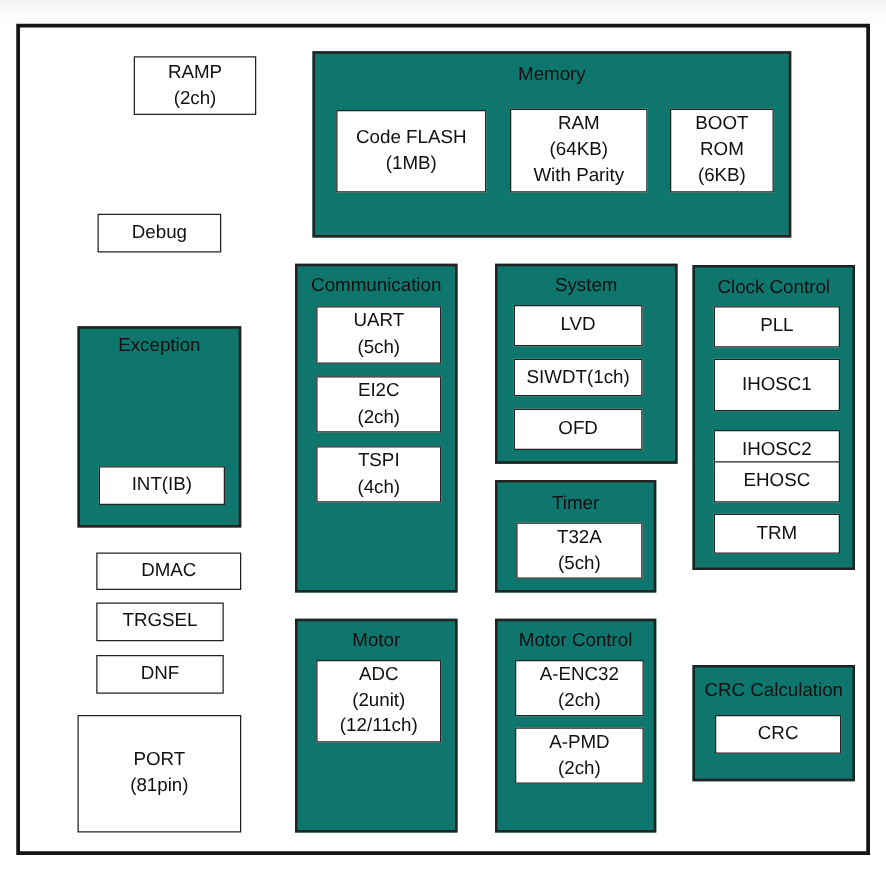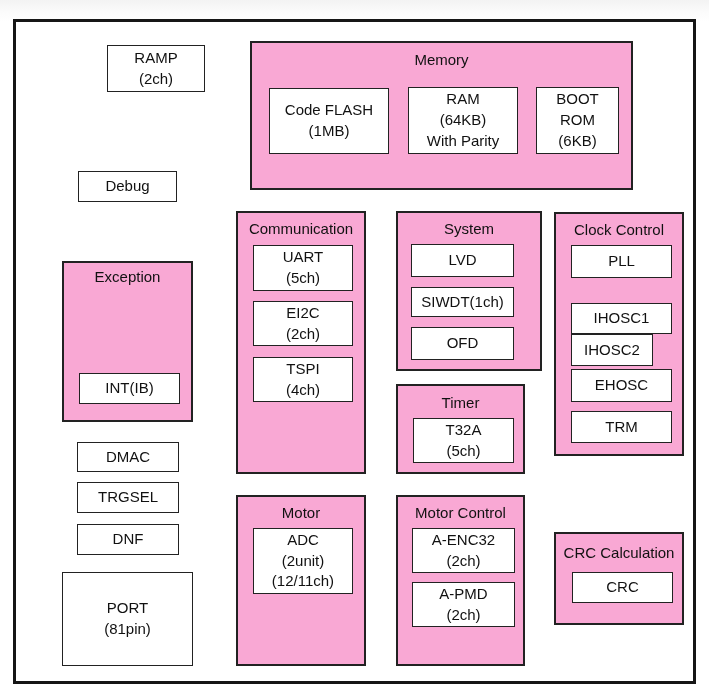--- a/index.html
+++ b/index.html
@@ -40,21 +40,21 @@
     justify-content: center;
     text-align: center;
     font-size: 15px;
     line-height: 1.38;
     color: #111111;
   }
   .group {
     position: absolute;
     box-sizing: border-box;
     border: 2px solid #222222;
-    background: #f9a8d4;
+    background: #0f766e;
   }
   .group-title {
     position: absolute;
     left: 0;
     right: 0;
     text-align: center;
     font-size: 15px;
     color: #111111;
     white-space: nowrap;
   }
@@ -75,21 +75,21 @@
       <span>Debug</span>
     </div>
 
     <div class="group" style="left:30px;top:239px;width:131px;height:161px">
       <div class="group-title" style="top:5px">Exception</div>
       <div class="block" style="left:15px;top:110px;width:101px;height:31px">
         <span>INT(IB)</span>
       </div>
     </div>
 
-    <div class="block" style="left:45px;top:420px;width:102px;height:30px">
+    <div class="block" style="left:45px;top:420px;width:116px;height:30px">
       <span>DMAC</span>
     </div>
     <div class="block" style="left:45px;top:460px;width:102px;height:31px">
       <span>TRGSEL</span>
     </div>
     <div class="block" style="left:45px;top:502px;width:102px;height:31px">
       <span>DNF</span>
     </div>
     <div class="block" style="left:30px;top:550px;width:131px;height:94px">
       <span>PORT</span>
@@ -149,24 +149,24 @@
         <span>T32A</span>
         <span>(5ch)</span>
       </div>
     </div>
 
     <div class="group" style="left:522px;top:190px;width:130px;height:244px">
       <div class="group-title" style="top:7px">Clock Control</div>
       <div class="block" style="left:15px;top:31px;width:101px;height:33px">
         <span>PLL</span>
       </div>
-      <div class="block" style="left:15px;top:89px;width:101px;height:31px">
+      <div class="block" style="left:15px;top:73px;width:101px;height:42px">
         <span>IHOSC1</span>
       </div>
-      <div class="block" style="left:15px;top:120px;width:82px;height:32px">
+      <div class="block" style="left:15px;top:130px;width:101px;height:32px">
         <span>IHOSC2</span>
       </div>
       <div class="block" style="left:15px;top:197px;width:101px;height:32px">
         <span>TRM</span>
       </div>
       <div class="block" style="left:15px;top:155px;width:101px;height:33px">
         <span>EHOSC</span>
       </div>
     </div>
 

